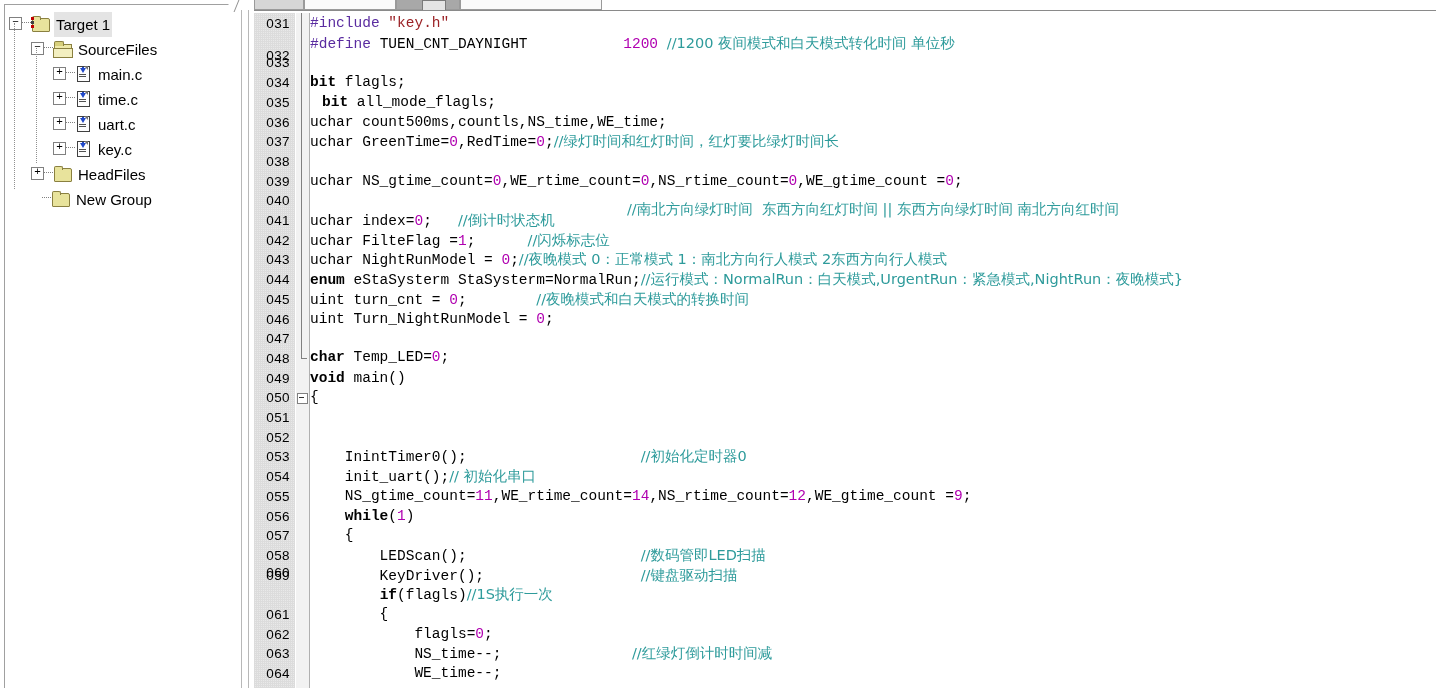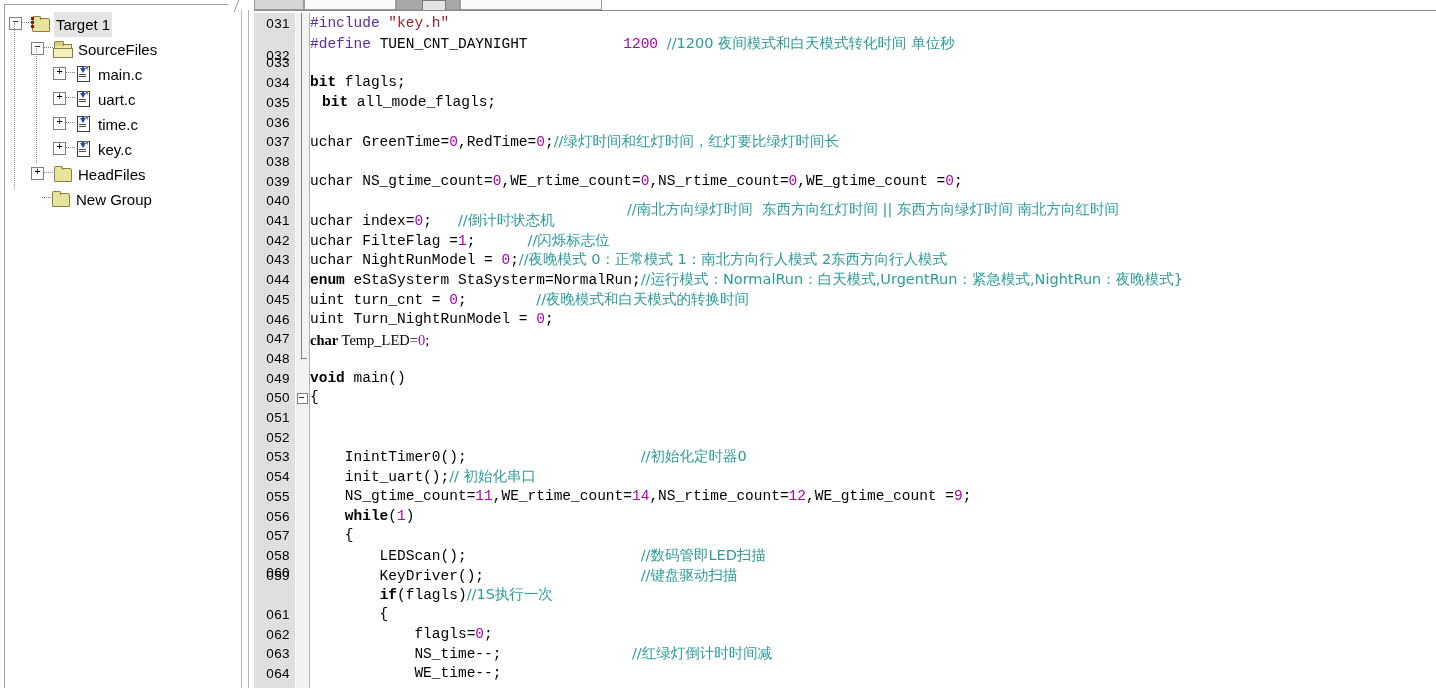--- a/index.html
+++ b/index.html
@@ -205,22 +205,22 @@
   <div class="tree-pane">
     <div class="tree-outer">
       <div class="tree-inner" id="tree">
           <div class="node sel" style="padding-left: 0px;"><span class="expander">−</span><span class="dots"></span><span class="ico"><span class="folder"></span><span class="target-mark">
                 <i></i>
                 <i></i>
                 <i></i>
               </span></span><span class="lbl">Target 1</span></div>
           <div class="node" style="padding-left: 22px;"><span class="expander">−</span><span class="dots"></span><span class="ico"><span class="folder-open"></span></span><span class="lbl">SourceFiles</span></div>
           <div class="node" style="padding-left: 44px;"><span class="expander">+</span><span class="dots"></span><span class="file-ico"><span class="pg"></span><span class="corner"></span><span class="arrow2"></span><span class="arrow"></span><span class="lines"></span></span><span class="lbl">main.c</span></div>
+          <div class="node" style="padding-left: 44px;"><span class="expander">+</span><span class="dots"></span><span class="file-ico"><span class="pg"></span><span class="corner"></span><span class="arrow2"></span><span class="arrow"></span><span class="lines"></span></span><span class="lbl">time.c</span></div>
           <div class="node" style="padding-left: 44px;"><span class="expander">+</span><span class="dots"></span><span class="file-ico"><span class="pg"></span><span class="corner"></span><span class="arrow2"></span><span class="arrow"></span><span class="lines"></span></span><span class="lbl">uart.c</span></div>
-          <div class="node" style="padding-left: 44px;"><span class="expander">+</span><span class="dots"></span><span class="file-ico"><span class="pg"></span><span class="corner"></span><span class="arrow2"></span><span class="arrow"></span><span class="lines"></span></span><span class="lbl">time.c</span></div>
           <div class="node" style="padding-left: 44px;"><span class="expander">+</span><span class="dots"></span><span class="file-ico"><span class="pg"></span><span class="corner"></span><span class="arrow2"></span><span class="arrow"></span><span class="lines"></span></span><span class="lbl">key.c</span></div>
           <div class="node" style="padding-left: 22px;"><span class="expander">+</span><span class="dots"></span><span class="ico"><span class="folder"></span></span><span class="lbl">HeadFiles</span></div>
           <div class="node" style="padding-left: 22px;"><span class="spacer"></span><span class="dots"></span><span class="ico"><span class="folder"></span></span><span class="lbl">New Group</span></div>
           <div class="vguide" style="left: 9px; top: 18px; height: 166px;"></div>
           <div class="vguide" style="left: 31px; top: 43px; height: 115px;"></div>
         </div>
     </div>
   </div>
 
   <div class="splitter">
@@ -283,31 +283,32 @@
           <div class="lnum" style="top: 611.7px;">062</div>
           <div class="lnum" style="top: 631.4px;">063</div>
           <div class="lnum" style="top: 651.1px;">064</div>
         </div>
       <div class="lines" id="lines">
           <div class="ln" style="top: 1px;"><span class="c-pre">#include </span><span class="c-str">"key.h"</span></div>
           <div class="ln" style="top: 20.7px;"><span class="c-pre">#define </span><span class="c-txt">TUEN_CNT_DAYNIGHT           </span><span class="c-num">1200 </span><span class="c-cmt zh">//1200 夜间模式和白天模式转化时间 单位秒</span></div>
           <div class="ln" style="top: 40.4px;"></div>
           <div class="ln" style="top: 60.1px;"><span class="c-kw">bit</span><span class="c-txt"> flagls;</span></div>
           <div class="ln" style="top: 79.8px; margin-left: 12px;"><span class="c-kw">bit</span><span class="c-txt"> all_mode_flagls;</span></div>
+          <div class="ln" style="top: 99.5px;"><span class="c-txt">uchar count500ms,countls,NS_time,WE_time;</span></div>
           <div class="ln" style="top: 119.2px;"><span class="c-txt">uchar GreenTime=</span><span class="c-num">0</span><span class="c-txt">,RedTime=</span><span class="c-num">0</span><span class="c-txt">;</span><span class="c-cmt zh">//绿灯时间和红灯时间，红灯要比绿灯时间长</span></div>
           <div class="ln" style="top: 138.9px;"></div>
           <div class="ln" style="top: 158.6px;"><span class="c-txt">uchar NS_gtime_count=</span><span class="c-num">0</span><span class="c-txt">,WE_rtime_count=</span><span class="c-num">0</span><span class="c-txt">,NS_rtime_count=</span><span class="c-num">0</span><span class="c-txt">,WE_gtime_count =</span><span class="c-num">0</span><span class="c-txt">;</span></div>
           <div class="ln" style="top: 187px; text-align: center;"><span class="c-cmt zh">//南北方向绿灯时间  东西方向红灯时间 || 东西方向绿灯时间 南北方向红时间</span></div>
           <div class="ln" style="top: 198px;"><span class="c-txt">uchar index=</span><span class="c-num">0</span><span class="c-txt">;   </span><span class="c-cmt zh">//倒计时状态机</span></div>
           <div class="ln" style="top: 217.7px;"><span class="c-txt">uchar FilteFlag =</span><span class="c-num">1</span><span class="c-txt">;      </span><span class="c-cmt zh">//闪烁标志位</span></div>
           <div class="ln" style="top: 237.4px;"><span class="c-txt">uchar NightRunModel = </span><span class="c-num">0</span><span class="c-txt">;</span><span class="c-cmt zh">//夜晚模式 0：正常模式 1：南北方向行人模式 2东西方向行人模式</span></div>
           <div class="ln" style="top: 257.1px;"><span class="c-kw">enum</span><span class="c-txt"> eStaSysterm StaSysterm=NormalRun;</span><span class="c-cmt zh">//运行模式：NormalRun：白天模式,UrgentRun：紧急模式,NightRun：夜晚模式}</span></div>
           <div class="ln" style="top: 276.8px;"><span class="c-txt">uint turn_cnt = </span><span class="c-num">0</span><span class="c-txt">;        </span><span class="c-cmt zh">//夜晚模式和白天模式的转换时间</span></div>
           <div class="ln" style="top: 296.5px;"><span class="c-txt">uint Turn_NightRunModel = </span><span class="c-num">0</span><span class="c-txt">;</span></div>
-          <div class="ln" style="top: 318px; font-family: Liberation Serif, serif;"><span class="c-kw">char</span><span class="c-txt"> Temp_LED=</span><span class="c-num">0</span><span class="c-txt">;</span></div>
+          <div class="ln" style="top: 335px;"><span class="c-kw">char</span><span class="c-txt"> Temp_LED=</span><span class="c-num">0</span><span class="c-txt">;</span></div>
           <div class="ln" style="top: 335.9px;"></div>
           <div class="ln" style="top: 355.6px;"><span class="c-kw">void</span><span class="c-txt"> main()</span></div>
           <div class="ln" style="top: 375.3px;"><span class="c-txt">{</span></div>
           <div class="ln" style="top: 395px;"></div>
           <div class="ln" style="top: 434.4px;"><span class="c-txt">    InintTimer0();                    </span><span class="c-cmt zh">//初始化定时器0</span></div>
           <div class="ln" style="top: 454.1px;"><span class="c-txt">    init_uart();</span><span class="c-cmt zh">// 初始化串口</span></div>
           <div class="ln" style="top: 473.8px;"><span class="c-txt">    NS_gtime_count=</span><span class="c-num">11</span><span class="c-txt">,WE_rtime_count=</span><span class="c-num">14</span><span class="c-txt">,NS_rtime_count=</span><span class="c-num">12</span><span class="c-txt">,WE_gtime_count =</span><span class="c-num">9</span><span class="c-txt">;</span></div>
           <div class="ln" style="top: 493.5px;"><span class="c-txt">    </span><span class="c-kw">while</span><span class="c-txt">(</span><span class="c-num">1</span><span class="c-txt">)</span></div>
           <div class="ln" style="top: 513.2px;"><span class="c-txt">    {</span></div>
           <div class="ln" style="top: 532.9px;"><span class="c-txt">        LEDScan();                    </span><span class="c-cmt zh">//数码管即LED扫描</span></div>

